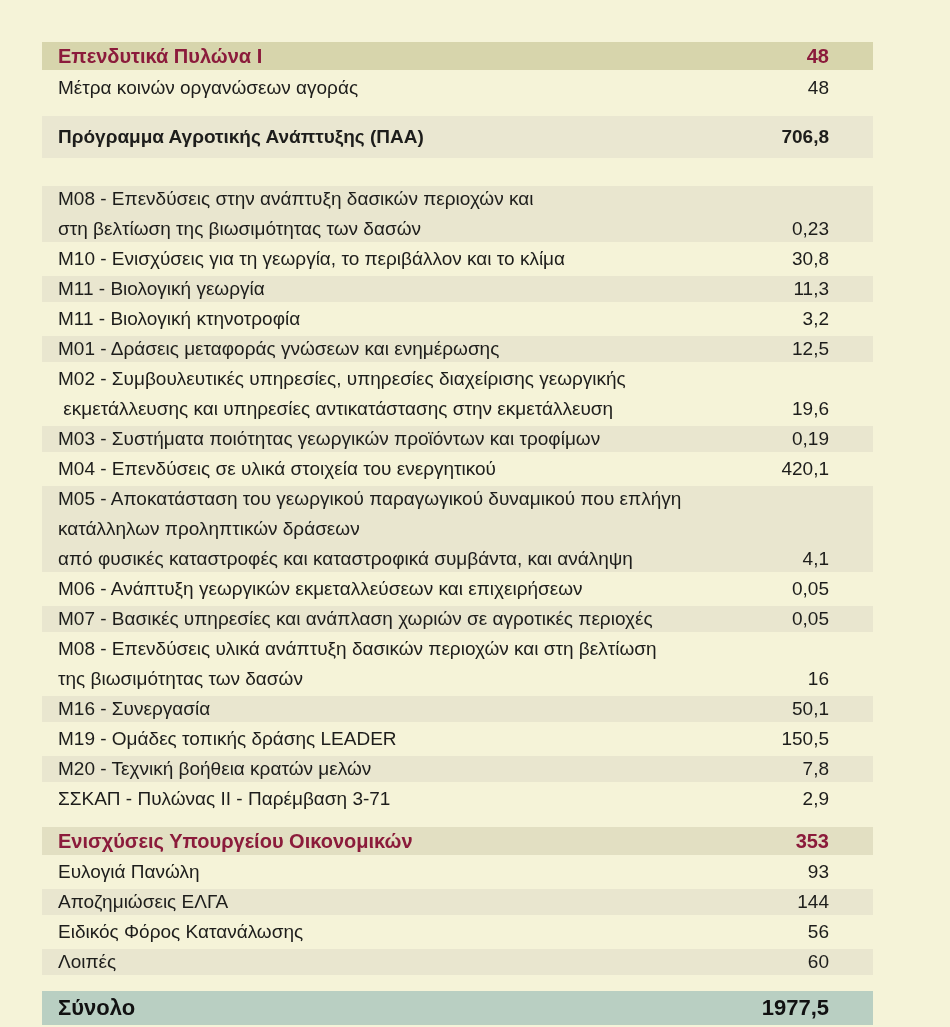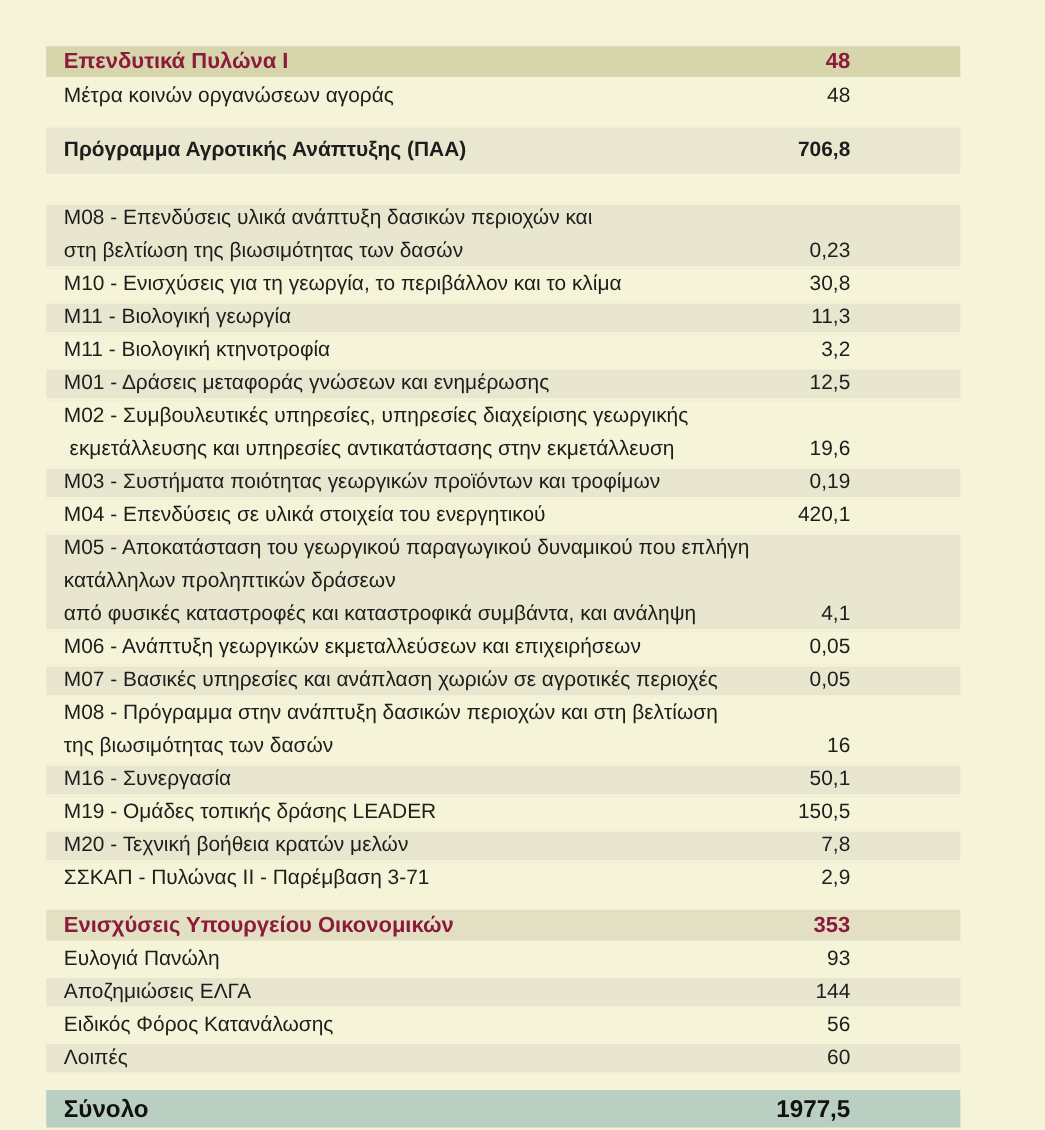--- a/index.html
+++ b/index.html
@@ -34,21 +34,21 @@
   }
   .row .lines{flex:1 1 auto;min-width:0;}
   .row .line{
     height:30px;line-height:30px;
     font-size:19px;
     white-space:pre;
     overflow:hidden;
   }
   .row .value{
     flex:0 0 auto;
-    padding-right:100px;
+    padding-right:44px;
     height:30px;line-height:30px;
     font-size:19px;
     text-align:right;
   }
   .row.stripe{
     background:var(--stripe);
     box-shadow: inset 0 2px 0 0 var(--cream), inset 0 -2px 0 0 var(--cream);
   }
   
   .row.header-1{
@@ -115,21 +115,21 @@
     </div>
     <div class="section sec-1">
       <div class="row header-program">
         <div class="lines">
           <div class="line">Πρόγραμμα Αγροτικής Ανάπτυξης (ΠΑΑ)</div>
         </div>
         <div class="value">706,8</div>
       </div>
       <div class="row stripe">
         <div class="lines">
-          <div class="line">Μ08 - Επενδύσεις υλικά ανάπτυξη δασικών περιοχών και</div>
+          <div class="line">Μ08 - Επενδύσεις στην ανάπτυξη δασικών περιοχών και</div>
           <div class="line">στη βελτίωση της βιωσιμότητας των δασών</div>
         </div>
         <div class="value">0,23</div>
       </div>
       <div class="row plain">
         <div class="lines">
           <div class="line">Μ10 - Ενισχύσεις για τη γεωργία, το περιβάλλον και το κλίμα</div>
         </div>
         <div class="value">30,8</div>
       </div>
@@ -185,21 +185,21 @@
         <div class="value">0,05</div>
       </div>
       <div class="row stripe">
         <div class="lines">
           <div class="line">Μ07 - Βασικές υπηρεσίες και ανάπλαση χωριών σε αγροτικές περιοχές</div>
         </div>
         <div class="value">0,05</div>
       </div>
       <div class="row plain">
         <div class="lines">
-          <div class="line">Μ08 - Πρόγραμμα στην ανάπτυξη δασικών περιοχών και στη βελτίωση</div>
+          <div class="line">Μ08 - Επενδύσεις υλικά ανάπτυξη δασικών περιοχών και στη βελτίωση</div>
           <div class="line">της βιωσιμότητας των δασών</div>
         </div>
         <div class="value">16</div>
       </div>
       <div class="row stripe">
         <div class="lines">
           <div class="line">Μ16 - Συνεργασία</div>
         </div>
         <div class="value">50,1</div>
       </div>

